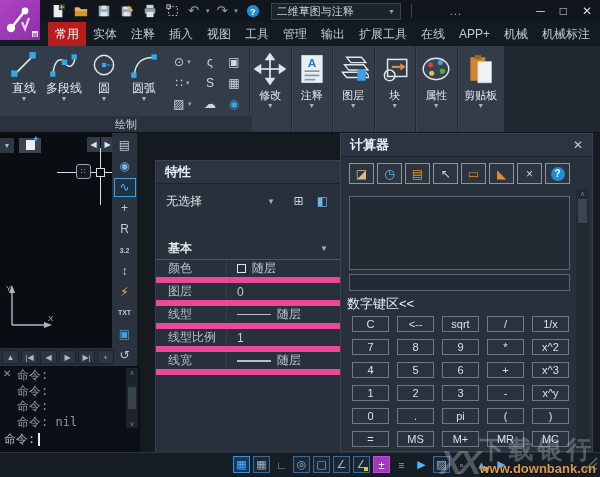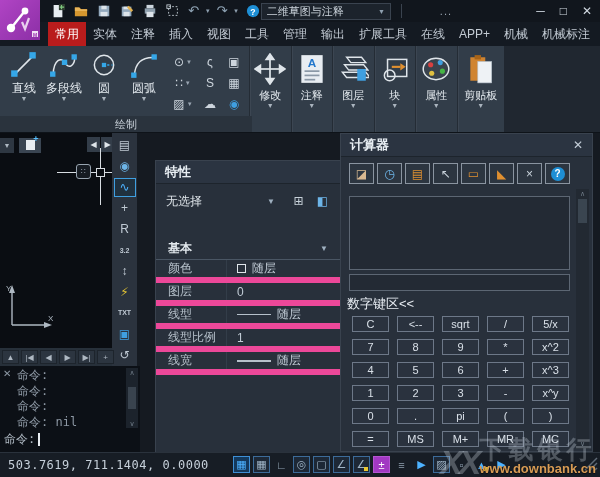--- a/index.html
+++ b/index.html
@@ -9,21 +9,21 @@
 
   
   #titlebar { position:absolute; left:0; top:0; width:600px; height:22px; background:#11161d; display:flex; align-items:center; }
   #logo { position:absolute; left:0; top:0; width:40px; height:40px; background:linear-gradient(135deg,#b044c4,#8c2fa6); z-index:20; }
   #logo svg { width:100%; height:100%; }
   #qat { display:flex; align-items:center; gap:7px; margin-left:50px; }
   .qicon { width:16px; height:16px; display:flex; align-items:center; justify-content:center; }
   .qicon svg { width:14px; height:14px; }
   .qglyph { color:#8fa3b4; font-size:13px; line-height:14px; }
   .mini-arrow { color:#8fa0b0; font-size:7px; }
-  #workspace-select { width:130px; height:17px; background:#1c232c; border:1px solid #3a434f; color:#ccd4dc; font-size:11px; display:flex; align-items:center; padding:0 5px; }
+  #workspace-select { margin-left:10px; width:130px; height:17px; background:#1c232c; border:1px solid #3a434f; color:#ccd4dc; font-size:11px; display:flex; align-items:center; padding:0 5px; }
   #workspace-select .lbl { flex:1; white-space:nowrap; overflow:hidden; }
   #tb-sep { width:1px; height:14px; background:#3a434f; margin:0 10px; }
   #overflow-dots { color:#9aa6b2; font-size:11px; letter-spacing:1px; margin-left:28px; }
   #win-controls { position:absolute; right:8px; top:0; height:22px; display:flex; align-items:center; gap:15px; color:#d2dae2; font-size:12px; }
   .winbtn { cursor:default; line-height:12px; }
 
   
   #tabrow { position:absolute; left:0; top:22px; width:600px; height:24px; background:#141a22; display:flex; align-items:center; }
   #tabs { display:flex; align-items:center; margin-left:48px; }
   .tab { padding:4px 7px; font-size:12px; color:#c3cbd4; white-space:nowrap; }
@@ -547,21 +547,21 @@
         </span>
     </div>
     <div id="calc-display"></div>
     <input id="calc-input" value="" style="">
     <div id="numpad-label">数字键区&lt;&lt;</div>
     <div id="keypad">
       <span class="key">C</span>
       <span class="key">&lt;--</span>
       <span class="key">sqrt</span>
       <span class="key">/</span>
-      <span class="key">5/x</span>
+      <span class="key">1/x</span>
       <span class="key">7</span>
       <span class="key">8</span>
       <span class="key">9</span>
       <span class="key">*</span>
       <span class="key">x^2</span>
       <span class="key">4</span>
       <span class="key">5</span>
       <span class="key">6</span>
       <span class="key">+</span>
       <span class="key">x^3</span>
@@ -582,21 +582,20 @@
       <span class="key">MC</span>
     </div>
     <div class="vscroll" id="calc-scroll">
       <span class="arr">∧</span>
         <span class="thumb"></span>
         <span class="arr">∨</span>
     </div>
   </div>
 
   <div id="statusbar">
-    <span id="coords">503.7619,  711.1404,  0.0000</span>
     <div id="status-icons">
       <span class="sic active">▦</span>
       <span class="sic bordered">▦</span>
       <span class="sic">∟</span>
       <span class="sic bordered">◎</span>
       <span class="sic bordered">▢</span>
       <span class="sic bordered">∠</span>
       <span class="sic bordered">∠<span class="ydot"></span></span>
       <span class="sic magenta">±</span>
       <span class="sic">≡</span>

